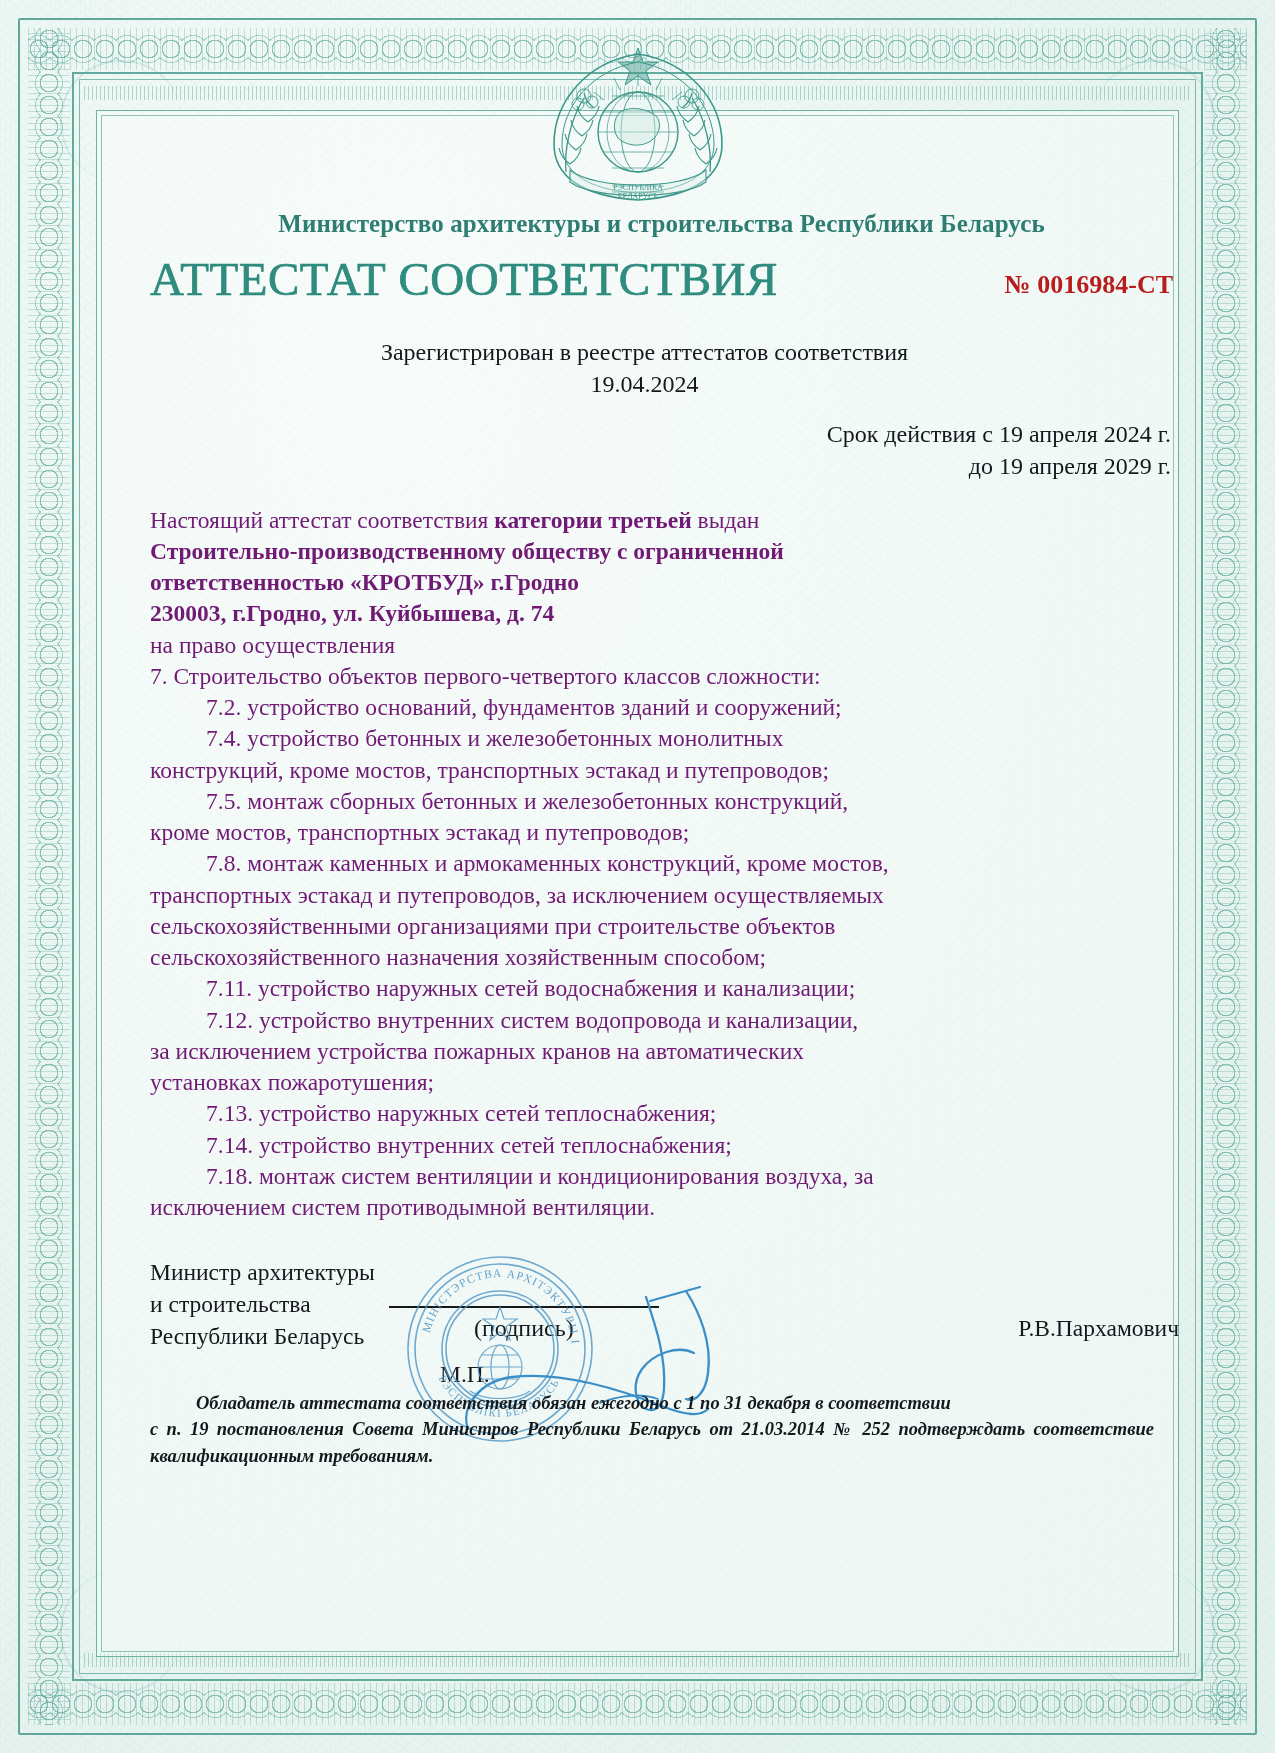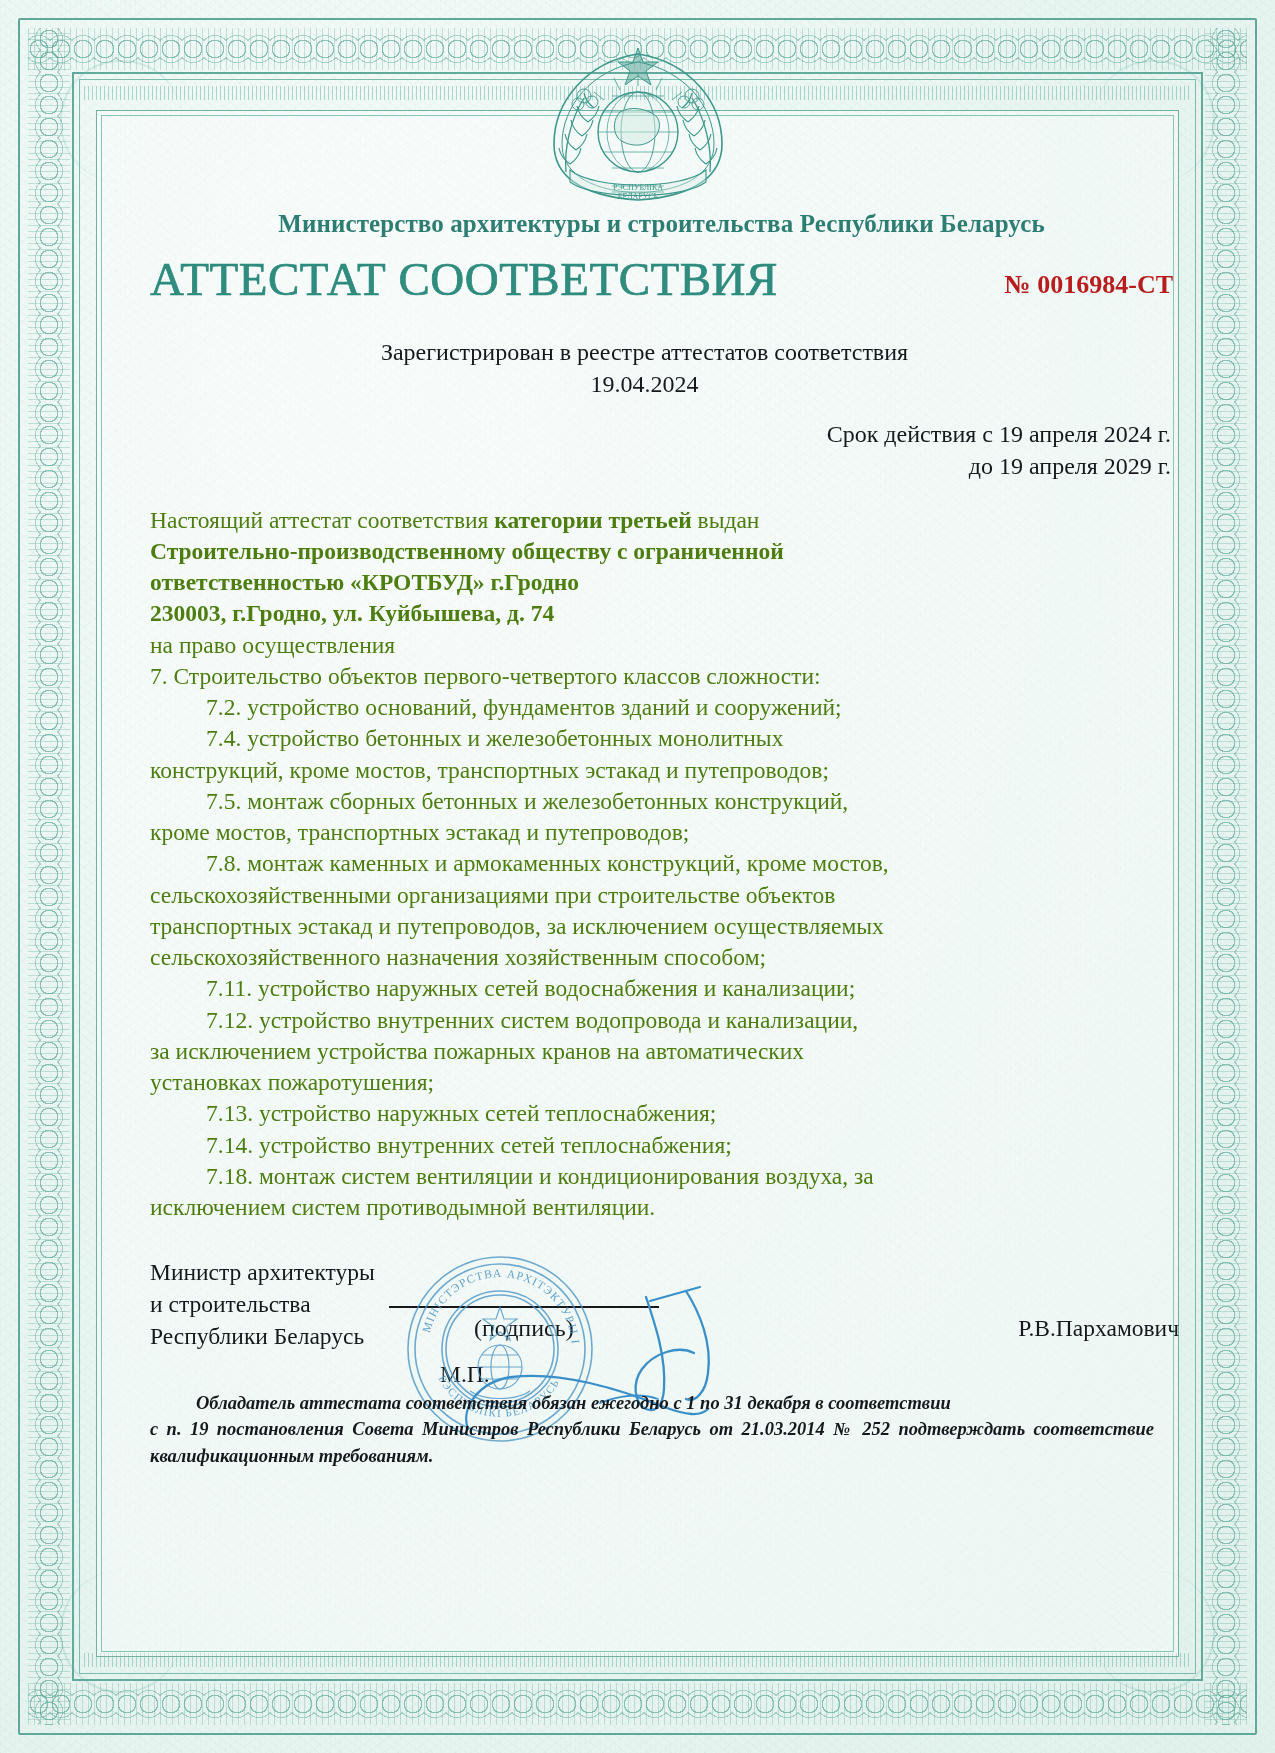--- a/index.html
+++ b/index.html
@@ -179,21 +179,21 @@
     margin-top: 18px;
     text-align: right;
     font-size: 24px;
     color: #15191d;
     line-height: 1.34;
     padding-right: 8px;
   }
   .body-block {
     margin-top: 22px;
     font-size: 23.5px;
-    color: #4d7c0f;
+    color: #701a75;
     line-height: 1.33;
   }
   .body-block p { margin: 0; }
   .b { font-weight: bold; }
   .line-bold { font-weight: bold; }
   .indent { text-indent: 56px; }
 
   
   .sign-area {
     position: relative;
@@ -372,22 +372,22 @@
       <div>
         <p class="indent">7.2. устройство оснований, фундаментов зданий и сооружений;</p>
 
         <p class="indent">7.4. устройство бетонных и железобетонных монолитных</p>
         <p>конструкций, кроме мостов, транспортных эстакад и путепроводов;</p>
 
         <p class="indent">7.5. монтаж сборных бетонных и железобетонных конструкций,</p>
         <p>кроме мостов, транспортных эстакад и путепроводов;</p>
 
         <p class="indent">7.8. монтаж каменных и армокаменных конструкций, кроме мостов,</p>
+        <p>транспортных эстакад и путепроводов, за исключением осуществляемых</p>
         <p>сельскохозяйственными организациями при строительстве объектов</p>
-        <p>транспортных эстакад и путепроводов, за исключением осуществляемых</p>
         <p>сельскохозяйственного назначения хозяйственным способом;</p>
 
         <p class="indent">7.11. устройство наружных сетей водоснабжения и канализации;</p>
 
         <p class="indent">7.12. устройство внутренних систем водопровода и канализации,</p>
         <p>за исключением устройства пожарных кранов на автоматических</p>
         <p>установках пожаротушения;</p>
 
         <p class="indent">7.13. устройство наружных сетей теплоснабжения;</p>
 

